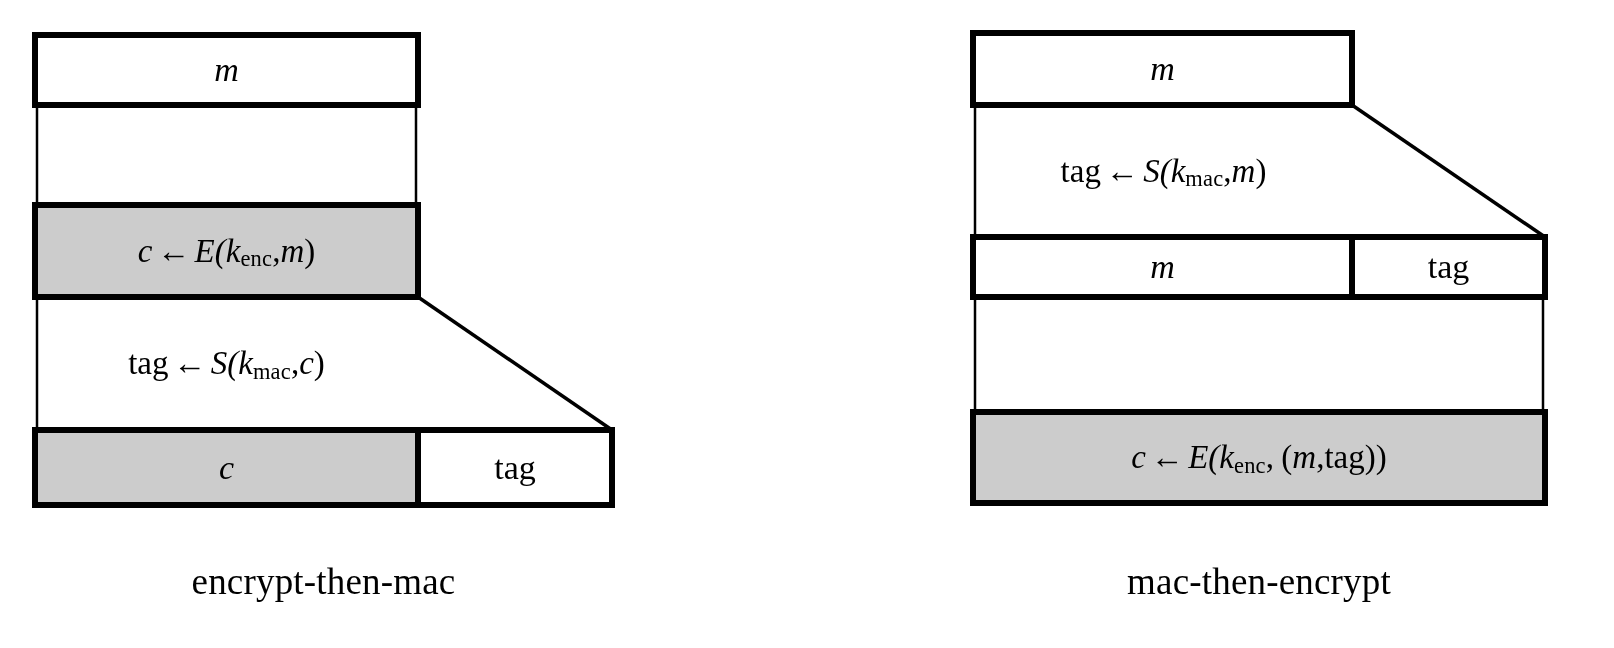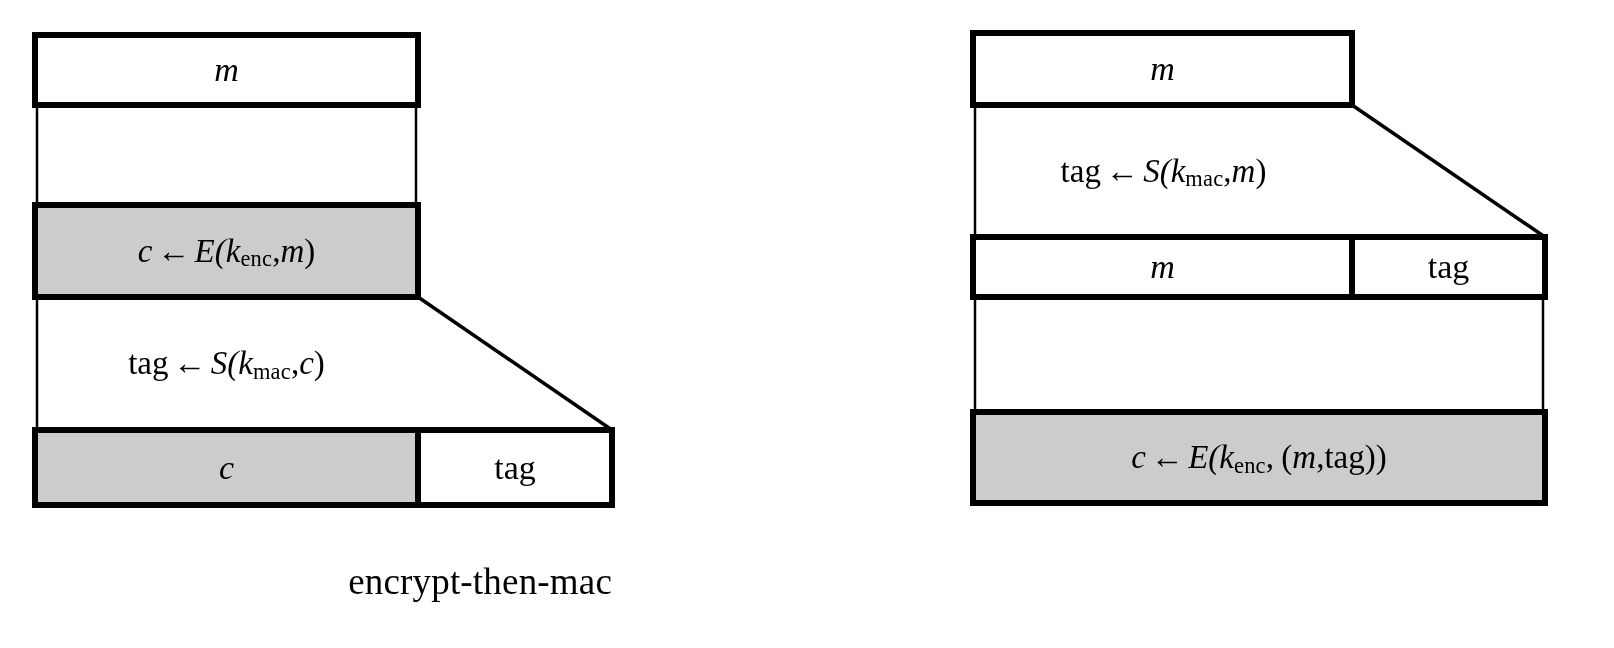--- a/index.html
+++ b/index.html
@@ -51,21 +51,21 @@
     vertical-align: -0.30em;
     letter-spacing: 0.01em;
     margin-top: 17px;
   }
   .arrow {
     font-style: normal;
     padding: 0 0.14em;
   }
   .caption {
     position: absolute;
-    text-align: right;
+    text-align: center;
     font-size: 37px;
     font-style: normal;
     letter-spacing: 0.005em;
     white-space: nowrap;
   }
 </style>
 </head>
 <body>
 
 <div id="stage">
@@ -168,14 +168,15 @@
       <span class="sub">enc</span>
       <span class="up">, </span>
       <span class="up" style="padding-left:0.22em">(</span>
       <span class="math">m</span>
       <span class="up">, </span>
       <span class="up">tag</span>
       <span class="up">)</span>
       <span class="up"> )</span>
   </div>
 
+  <div class="caption" style="left:973px; top:560px; width:572px;">mac-then-encrypt</div>
 
 </div>
 
 </body></html>

